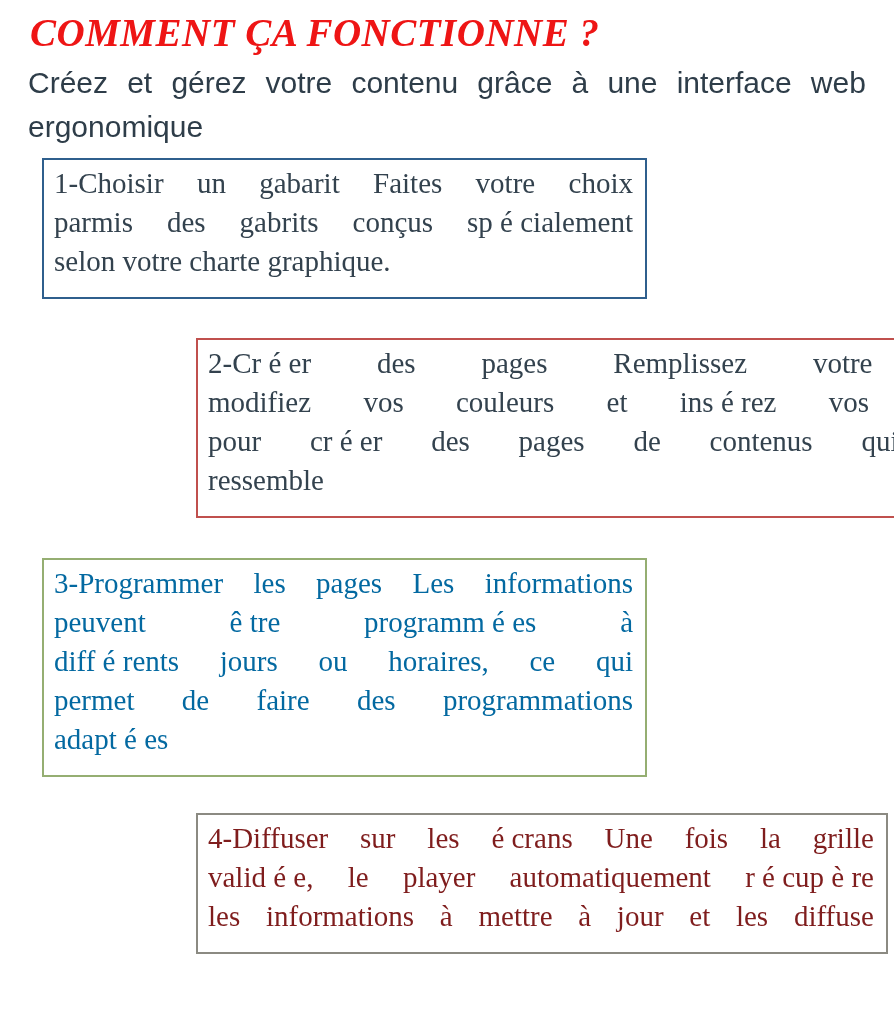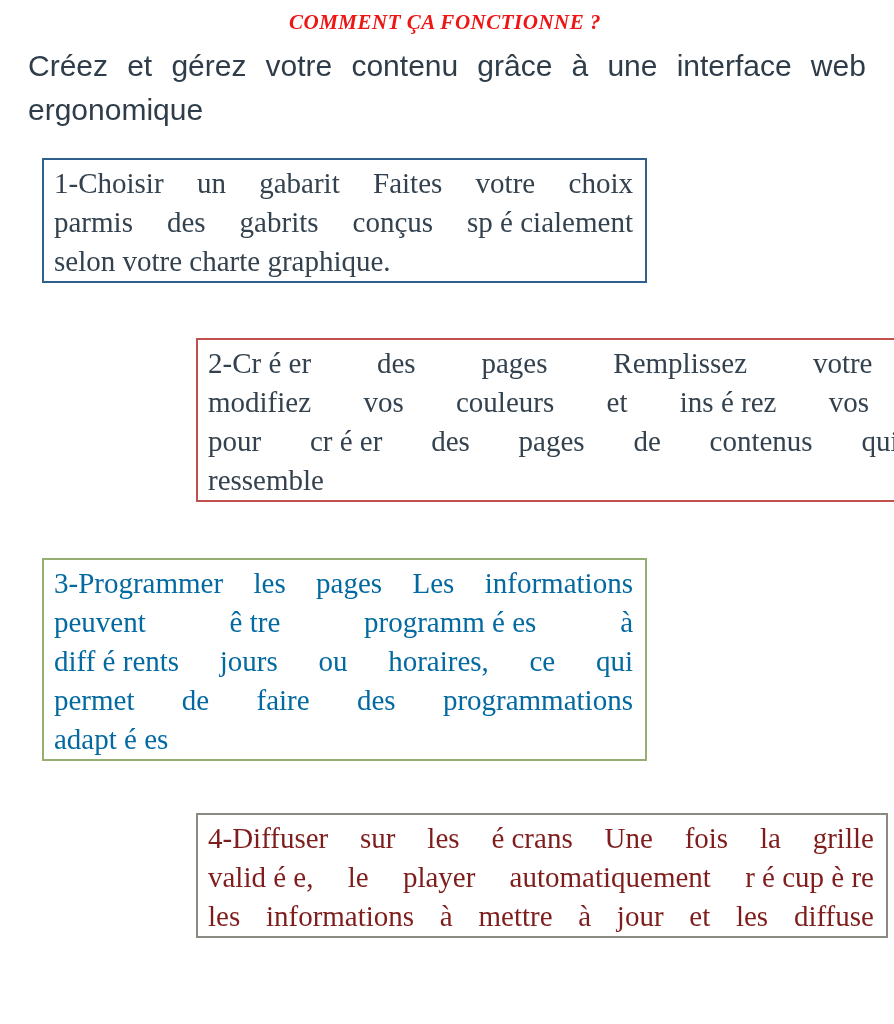--- a/index.html
+++ b/index.html
@@ -6,35 +6,34 @@
   .page{
     position:relative;
     width:894px;height:1024px;
     background:#ffffff;
     font-family:"Liberation Serif", serif;
     overflow:hidden;
   }
   .title{
     position:absolute;left:30px;top:10px;width:830px;
     font-family:"Liberation Serif", serif;
-    font-size:21px;font-weight:bold;font-style:italic;
+    font-size:39px;font-weight:bold;font-style:italic;
     letter-spacing:0.5px;
-    text-align:center;
   }
   .subtitle{
-    position:absolute;left:28px;top:44px;width:838px;
+    position:absolute;left:28px;top:61px;width:838px;
     font-family:"Liberation Sans", sans-serif;
     font-size:30px;font-weight:400;
     line-height:44px;
   }
   .stepbox{
     position:absolute;
     box-sizing:border-box;
     border:2px solid #888;
-    padding:4px 12px 0 10px;
+    padding:4px 12px 16px 10px;
     background:#ffffff;
   }
   .stepbox .line{
     font-family:"Liberation Serif", serif;
     font-size:29px;
     line-height:39px;
     white-space:nowrap;
   }
   .jline{display:flex;justify-content:space-between;}
   .tok{white-space:pre;}

